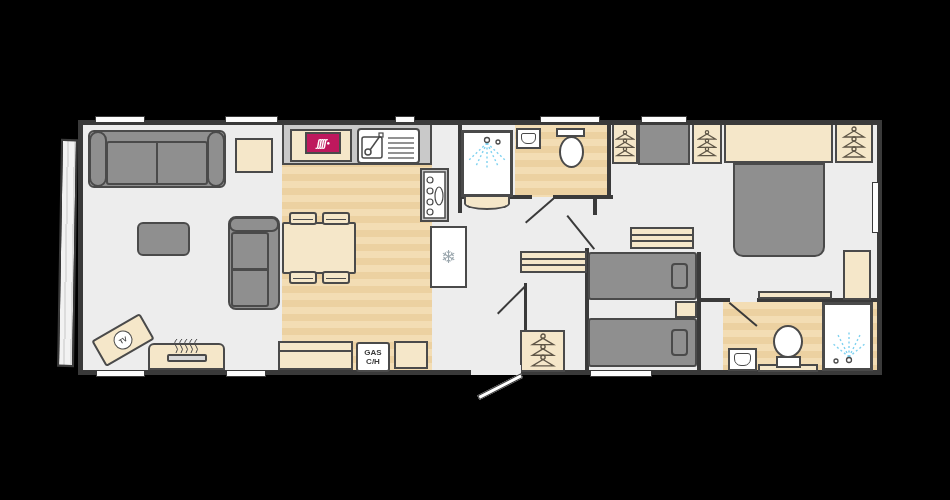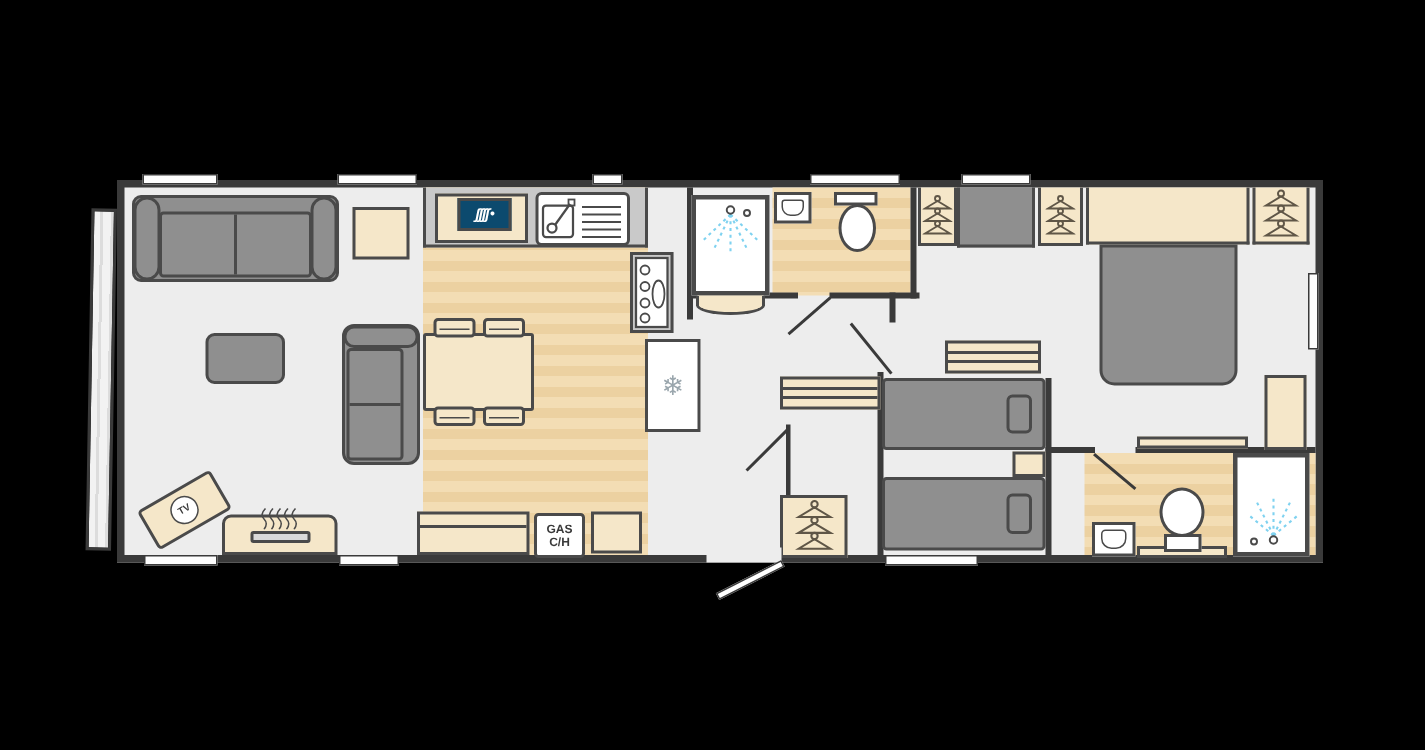--- a/index.html
+++ b/index.html
@@ -109,21 +109,21 @@
             <path d="M19 15 q3 -4 0 -7 q-3 -3 1 -7"></path>
           <path d="M24 15 q3 -4 0 -7 q-3 -3 1 -7"></path>
         </g>
       </svg>
       <div class="abs" style="left:50%;transform:translateX(-50%);top:9px;width:40px;height:8px;border:2px solid var(--outline);
                   border-radius:2px;background:#d9d9d9;"></div>
     </div>
 
     <div class="f worktop" style="left:199px;top:0px;width:150px;height:40px;border-top:none;"></div>
     <div class="f beige" style="left:207px;top:4px;width:62px;height:33px;"></div>
-    <div class="f hobtext" style="left:222px;top:7px;width:36px;height:22px;background:#0c4a6e;">
+    <div class="f hobtext" style="left:222px;top:7px;width:36px;height:22px;background:#be185d;">
       <span>ʃʃʃʃ</span>
       <span style="font-size:6px;margin-left:1px;">●</span>
     </div>
     <div class="f white r4" style="left:274px;top:3px;width:63px;height:36px;">
       <svg width="59" height="32" viewBox="0 0 59 32" style="position:absolute;left:0;top:0;">
         <rect x="3" y="7" width="20" height="21" rx="2" fill="none" style="stroke:var(--outline)" stroke-width="1.5"></rect>
         <circle cx="9" cy="22" r="3" fill="none" style="stroke:var(--outline)" stroke-width="1.5"></circle>
         <line x1="11" y1="20" x2="21" y2="6" style="stroke:var(--outline)" stroke-width="1.5"></line>
         <rect x="20" y="3" width="4" height="4" fill="none" style="stroke:var(--outline)" stroke-width="1.2"></rect>
         <g style="stroke:var(--outline)" stroke-width="1.2">

